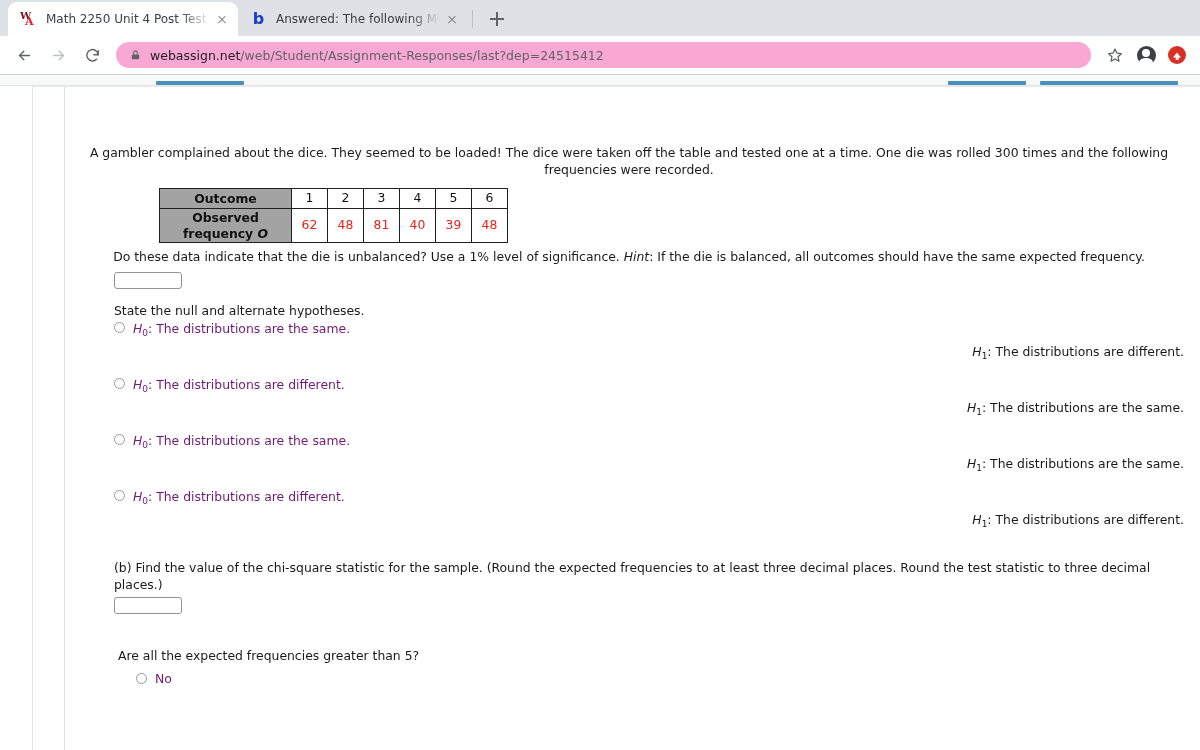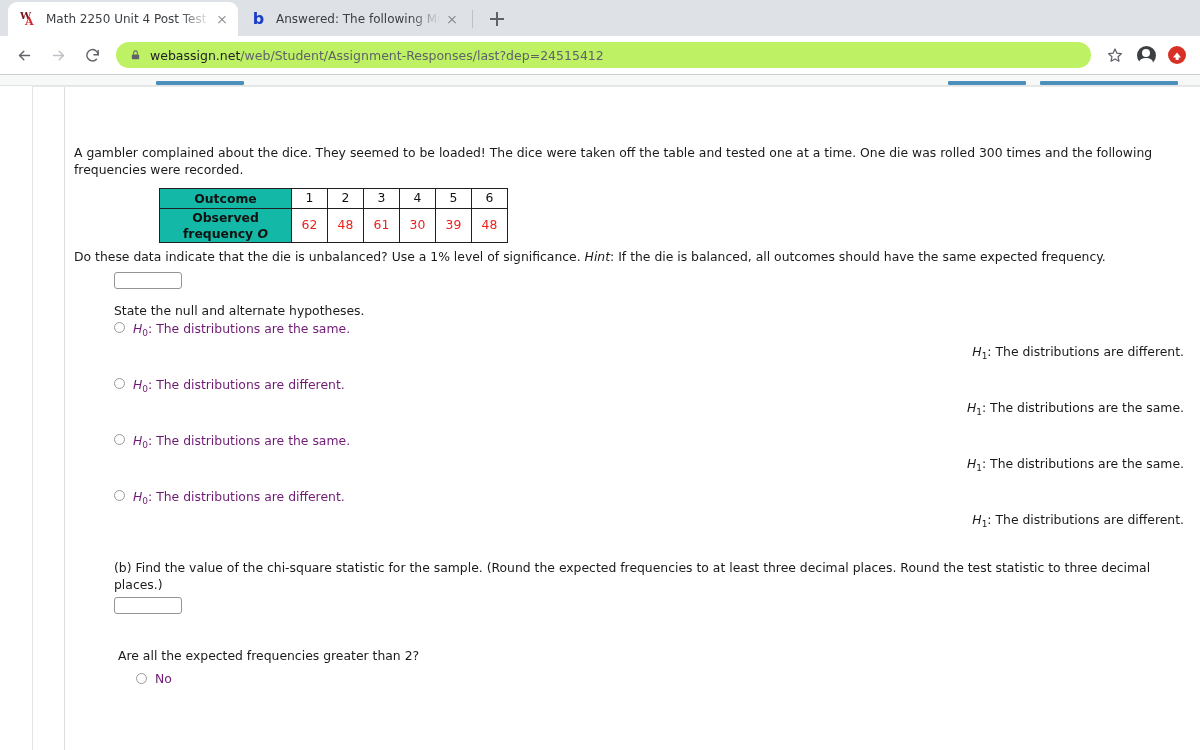--- a/index.html
+++ b/index.html
@@ -125,21 +125,21 @@
     display: flex;
     align-items: center;
     justify-content: center;
     margin-right: 6px;
     color: #5f6368;
   }
   .nav-btn.disabled { color: #bdc1c6; }
   #omnibox {
     flex: 1 1 auto;
     height: 26px;
-    background: #bef264;
+    background: #f9a8d4;
     border-radius: 13px;
     display: flex;
     align-items: center;
     padding: 0 14px;
     margin: 0 6px 0 4px;
   }
   #lock-icon { margin-right: 9px; display: flex; align-items: center; }
   #url-text {
     font-size: 12.5px;
     color: #5f6368;
@@ -236,41 +236,41 @@
     background: #dddedf;
   }
   #question-body {
     position: absolute;
     left: 74px; top: 70px;
     width: 1110px;
     color: #1a1a1a;
     font-size: 12.4px;
     line-height: 1.35;
   }
-  .prompt-line { margin-bottom: 8px; }
+  .prompt-line { margin-bottom: 8px; text-align: center; }
   .prompt-line.second { margin-top: 0; margin-bottom: 6px; }
   .indent { margin-left: 40px; }
   .indent2 { margin-left: 44px; }
 
   
   #data-table-wrap { margin: 10px 0 6px 85px; }
   table.obs {
     border-collapse: collapse;
     border: 1.6px solid #231f20;
     table-layout: fixed;
   }
   table.obs td {
     border: 1.3px solid #231f20;
     text-align: center;
     vertical-align: middle;
     font-size: 12.4px;
     padding: 1px 2px;
   }
   td.rowhead {
-    background: #14b8a6;
+    background: #a3a3a3;
     font-weight: bold;
     color: #111111;
     width: 132px;
     line-height: 1.25;
     padding: 1px 4px;
   }
   td.numcell { width: 36px; color: #111111; }
   td.valcell { width: 36px; color: #e8231f; }
   td.valcell, td.numcell { padding: 2px 2px; }
 
@@ -421,22 +421,22 @@
           <td class="numcell">5</td>
           <td class="numcell">6</td>
         </tr>
         <tr>
           <td class="rowhead">
             <span>Observed</span><br>
             <span>frequency </span><span class="hyp">O</span>
           </td>
           <td class="valcell">62</td>
           <td class="valcell">48</td>
-          <td class="valcell">61</td>
-          <td class="valcell">30</td>
+          <td class="valcell">81</td>
+          <td class="valcell">40</td>
           <td class="valcell">39</td>
           <td class="valcell">48</td>
         </tr>
       </tbody>
         </table>
     </div>
 
     <div class="prompt-line second"><span>Do these data indicate that the die is unbalanced? Use a 1% level of significance. </span><span class="ital">Hint</span><span>: If the die is balanced, all outcomes should have the same expected frequency.</span></div>
 
     <div class="indent">
@@ -478,21 +478,21 @@
         <div class="hyp-second"><span class="hyp">H<sub>1</sub></span><span>: The distributions are different.</span></div>
       </div>
     </div>
 
     <div class="indent" style="margin-top:28px;">
       <div>(b) Find the value of the chi-square statistic for the sample. (Round the expected frequencies to at least three decimal places. Round the test statistic to three decimal places.)</div>
       <input class="answer-input" type="text" placeholder="" style="">
     </div>
 
     <div class="indent2 section-q" style="margin-top:34px;">
-      <div style="margin-bottom:5px;">Are all the expected frequencies greater than 2?</div>
+      <div style="margin-bottom:5px;">Are all the expected frequencies greater than 5?</div>
       <div class="choice-group">
         <div class="radio-row">
           <span class="radio-mark" style="margin-left:18px;"></span>
           <span class="radio-label">No</span>
         </div>
       </div>
     </div>
 
   </div>
 </div>

